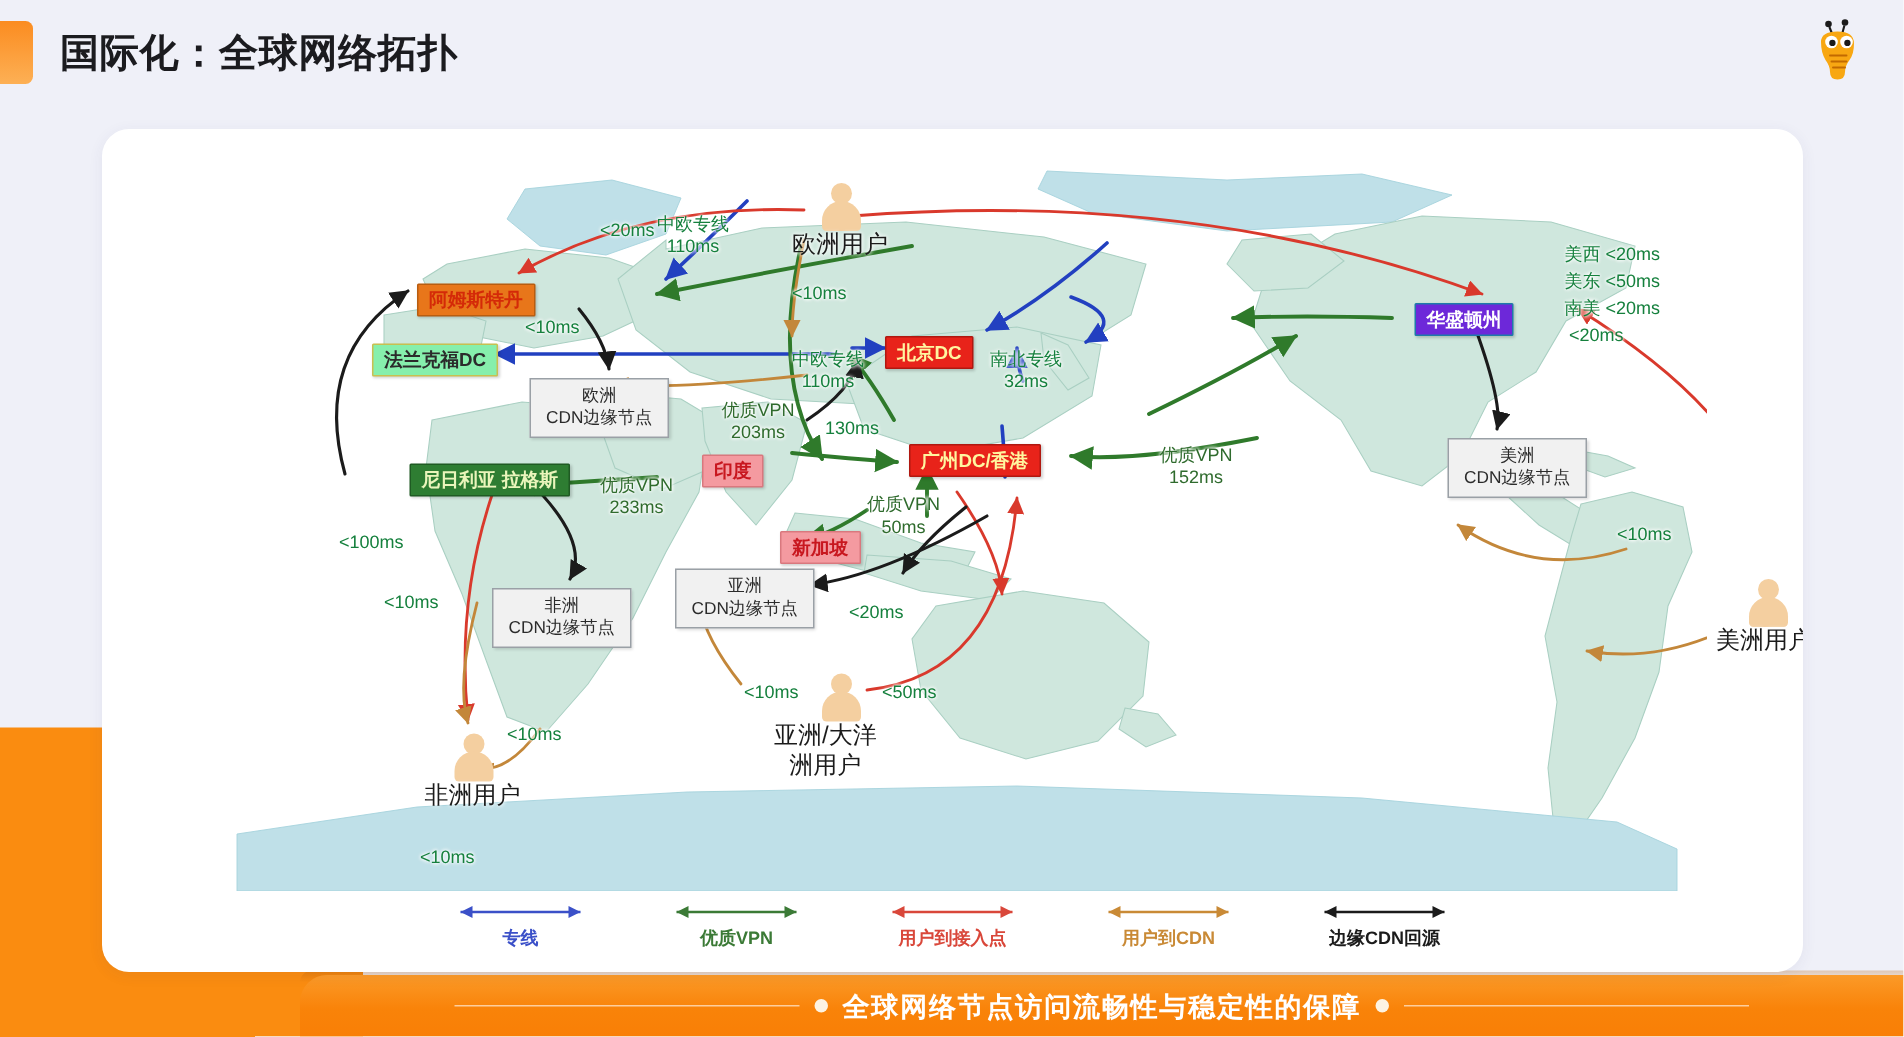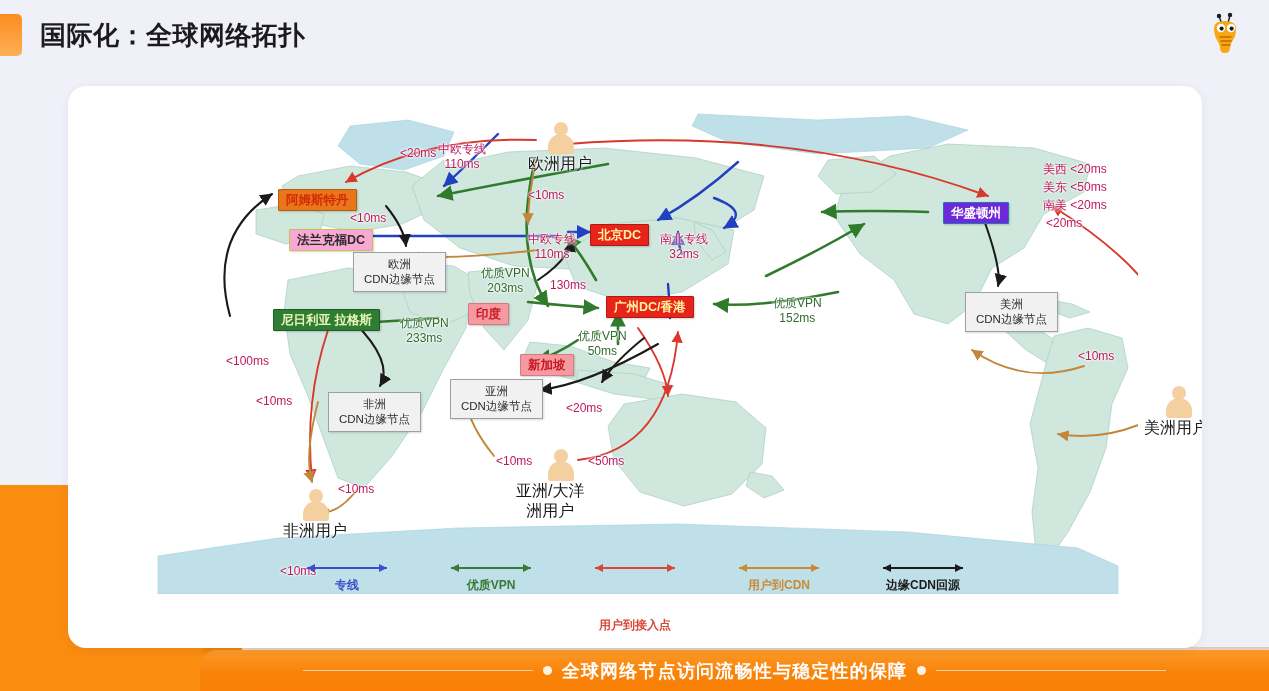--- a/index.html
+++ b/index.html
@@ -56,38 +56,38 @@
 
   
   .node{
     position:absolute;border:1px solid rgba(0,0,0,.25);
     font-size:12.5px;font-weight:bold;white-space:nowrap;
     padding:3px 7px;line-height:1.15;
     box-shadow:1px 1px 2px rgba(0,0,0,.18);
     border-radius:1px;
   }
   .n-orange{background:#e8761a;color:#d42a08;border-color:#b85d10;}
-  .n-yellow{background:#f9a8d4;color:#2b2b2b;border-color:#c8c050;margin-left:41px;}
+  .n-yellow{background:#86efac;color:#2b2b2b;border-color:#c8c050;}
   .n-green {background:#2e7d32;color:#eaf5bb;border-color:#1f5b23;}
   .n-red   {background:#e8231a;color:#fff6a0;border-color:#b01810;}
   .n-blue  {background:#6d28d9;color:#ffffff;border-color:#1e7aaa;}
   .n-pink  {background:#f49aa0;color:#c8171f;border-color:#d9787e;}
 
   .cdn{
     position:absolute;background:#f1f1f1;border:1px solid #9aa0a6;
     font-size:11.5px;color:#2b2b2b;text-align:center;line-height:1.3;
     padding:4px 10px;white-space:nowrap;
     box-shadow:1px 1px 2px rgba(0,0,0,.15);
   }
 
   
   .lbl{position:absolute;font-size:12px;line-height:1.25;white-space:nowrap;
        text-shadow:0 0 3px #fff,0 0 3px #fff,0 0 2px #fff;}
   .lbl.center{text-align:center;}
-  .c-black{color:#be185d;}
+  .c-black{color:#15803d;}
   .c-green{color:#2f6b2d;}
 
   
   .user{position:absolute;width:26px;height:32px;}
   .user .head{position:absolute;left:6px;top:0;width:14px;height:14px;border-radius:50%;background:#f4cfa0;}
   .user .body{position:absolute;left:0;top:12px;width:26px;height:20px;
               border-radius:13px 13px 3px 3px;background:#f4cfa0;}
   .uname{position:absolute;font-size:16px;color:#1b1b1b;text-align:center;
          white-space:nowrap;line-height:1.25;
          text-shadow:0 0 3px #fff,0 0 3px #fff;}
@@ -352,21 +352,21 @@
           <path d="M90,7 L82,3 L82,11 z" fill="#3b7a36"></path>
         </svg>
         <div class="leg-txt" style="color: rgb(59, 122, 54);">优质VPN</div>
       </div>
       <div class="leg-item">
         <svg class="leg-line" viewBox="0 0 100 14">
           <path d="M10,7 L90,7" stroke="#d9473a" stroke-width="1.8" fill="none"></path>
           <path d="M10,7 L18,3 L18,11 z" fill="#d9473a"></path>
           <path d="M90,7 L82,3 L82,11 z" fill="#d9473a"></path>
         </svg>
-        <div class="leg-txt" style="color: rgb(217, 71, 58); margin-top: 40px;">用户到接入点</div>
+        <div class="leg-txt" style="color: rgb(217, 71, 58);">用户到接入点</div>
       </div>
       <div class="leg-item">
         <svg class="leg-line" viewBox="0 0 100 14">
           <path d="M10,7 L90,7" stroke="#c98a36" stroke-width="1.8" fill="none"></path>
           <path d="M10,7 L18,3 L18,11 z" fill="#c98a36"></path>
           <path d="M90,7 L82,3 L82,11 z" fill="#c98a36"></path>
         </svg>
         <div class="leg-txt" style="color: rgb(201, 138, 54);">用户到CDN</div>
       </div>
       <div class="leg-item">

